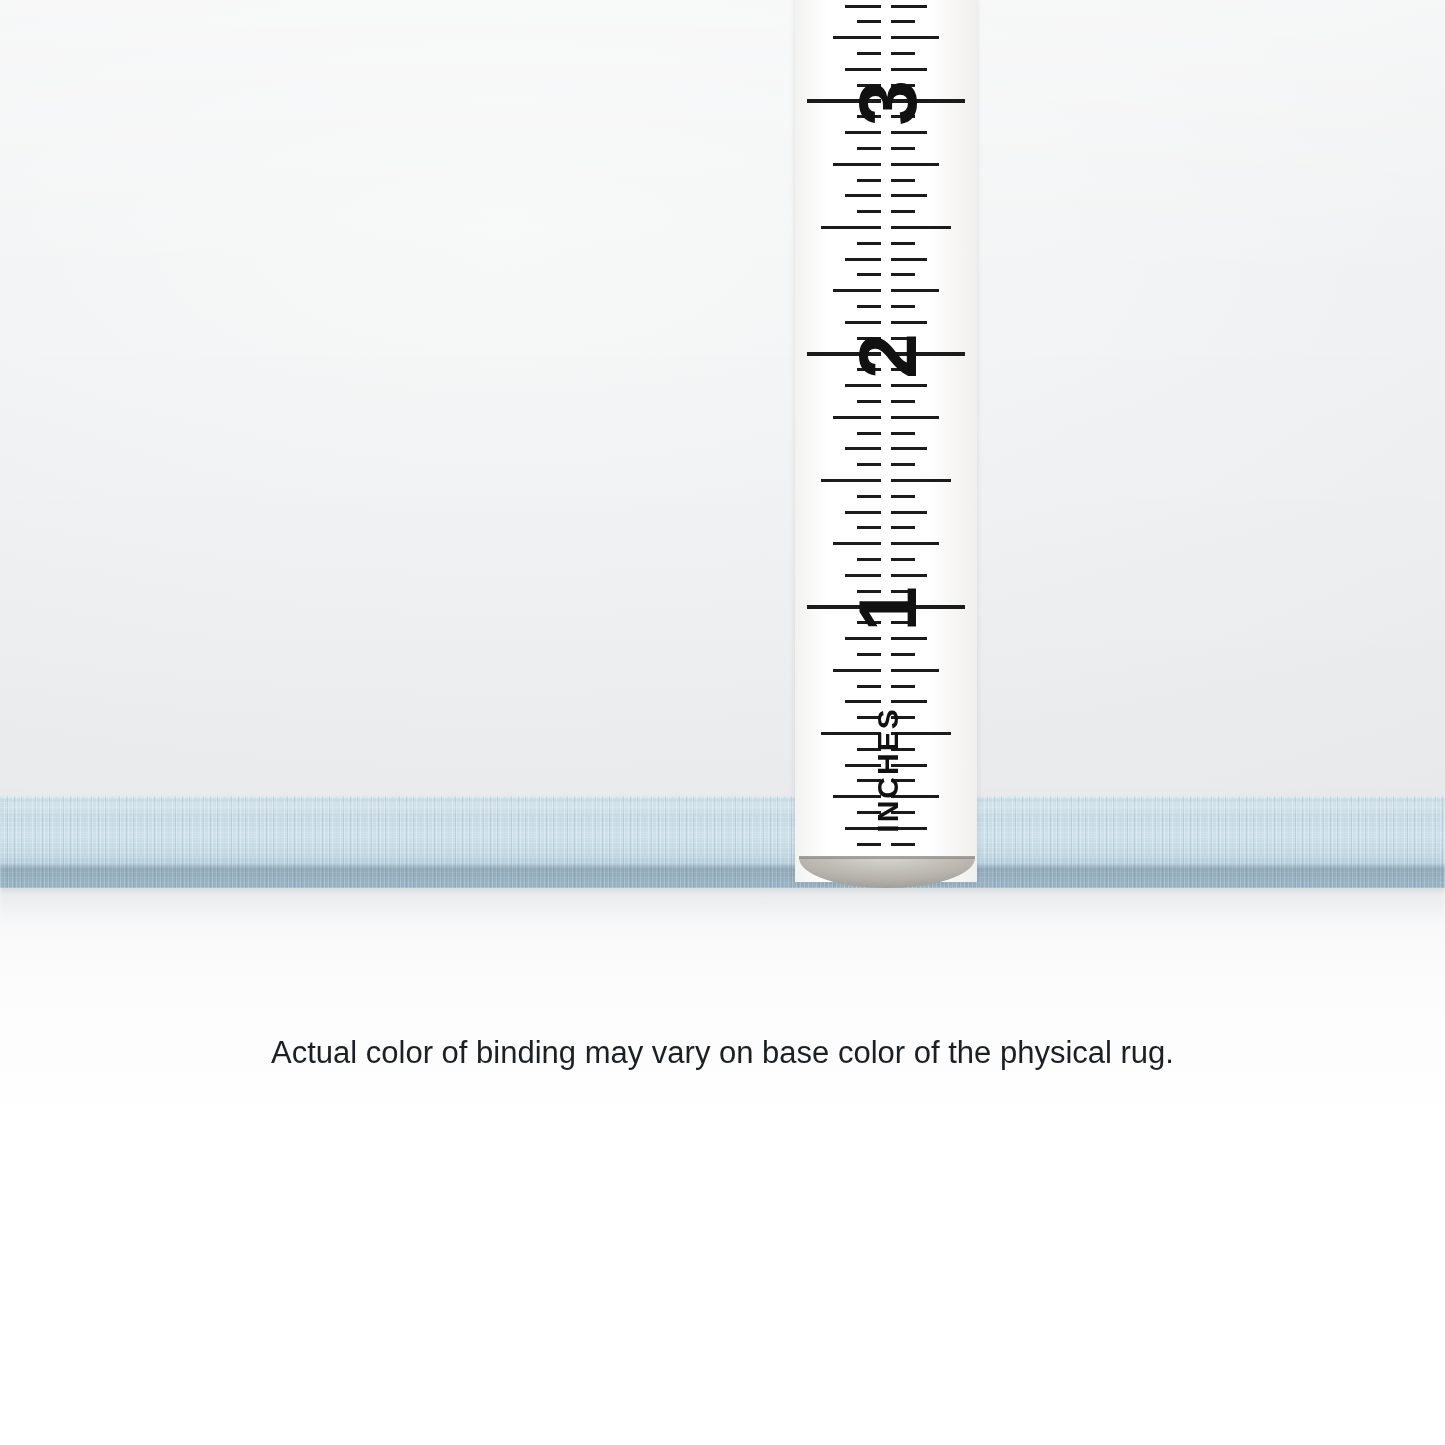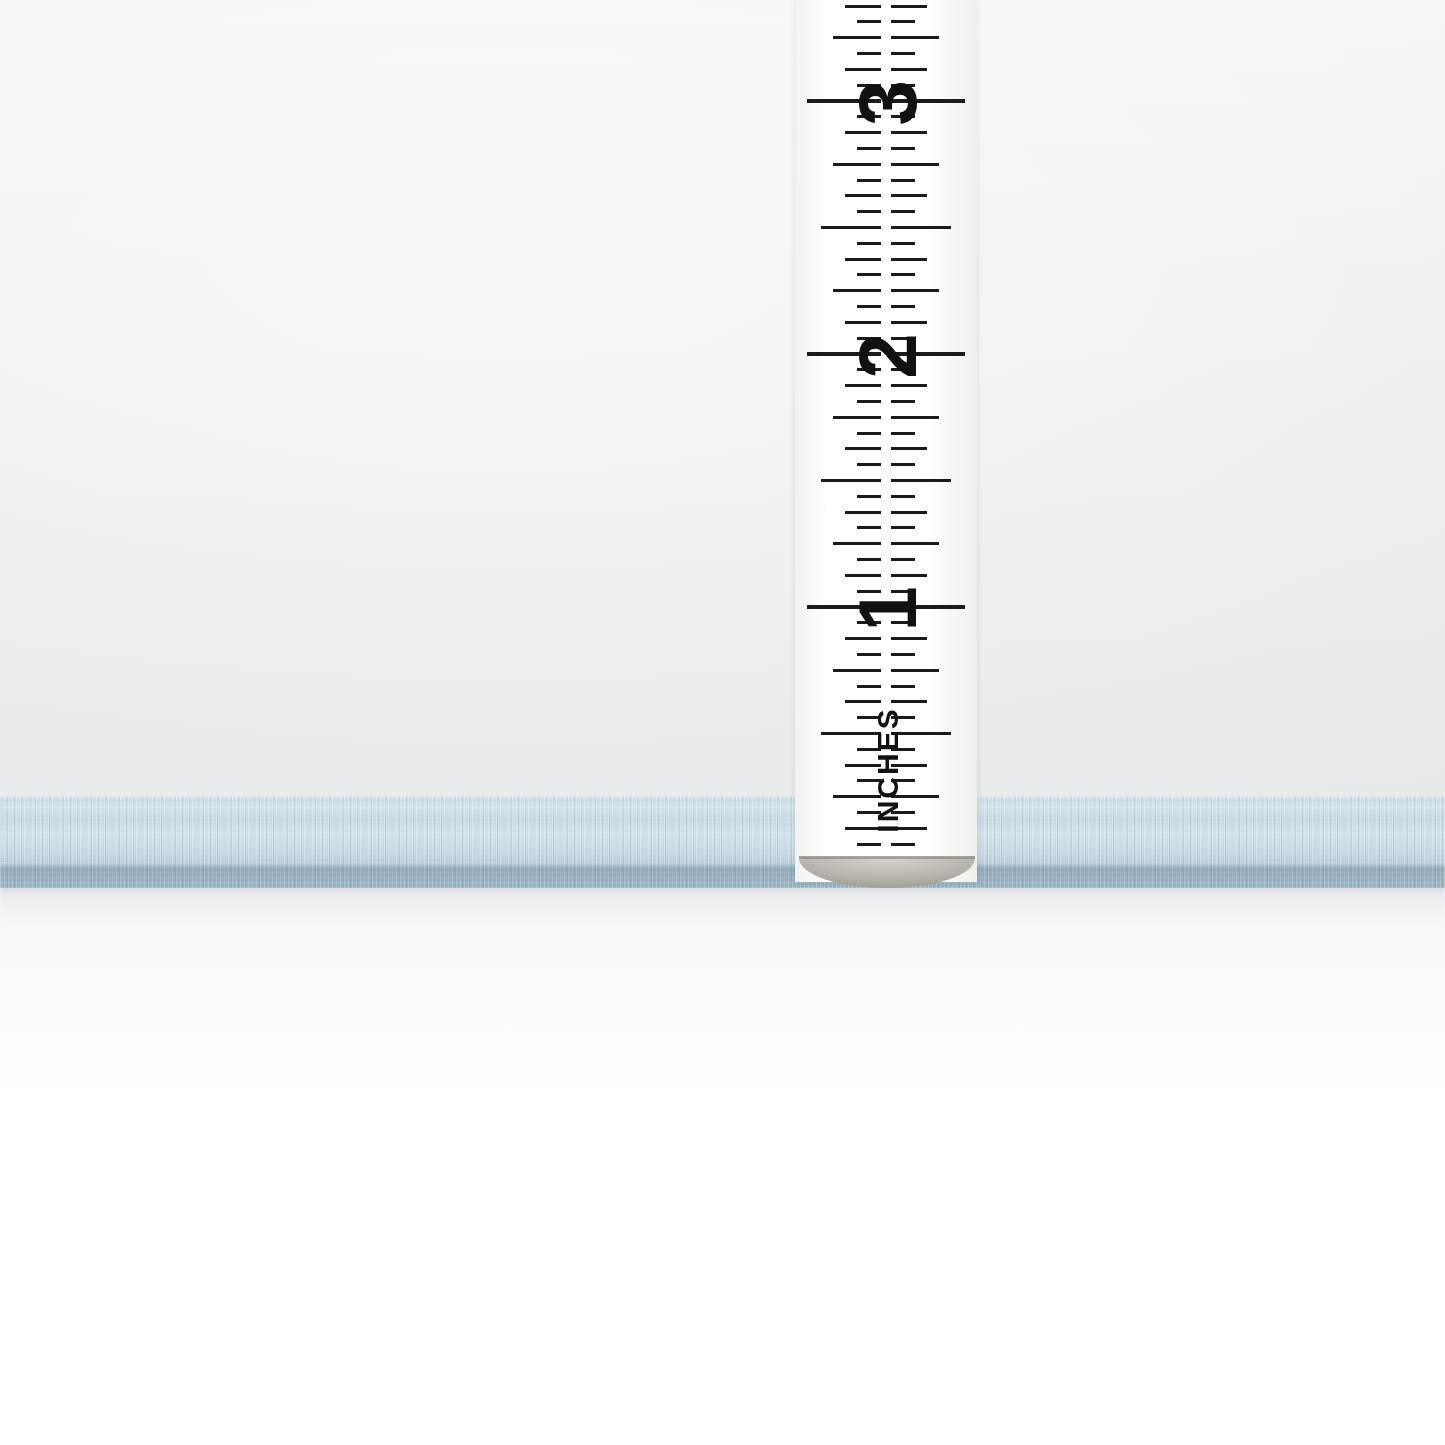--- a/index.html
+++ b/index.html
@@ -343,15 +343,16 @@
 
   <div class="tape-tip"></div>
   <div class="tape-tip-line"></div>
 
   <div class="num num-inch" id="num-1" style="top: 568px;">1</div>
   <div class="num num-inch" id="num-2" style="top: 315px;">2</div>
   <div class="num num-inch" id="num-3" style="top: 62px;">3</div>
   <div class="label-inches" id="label-inches" style="top: 752.92px;">INCHES</div>
 
   <div class="caption">
+    <span class="line">Actual color of binding may vary on base color of the physical rug.</span>
   </div>
 
 </div>
 
 </body></html>

